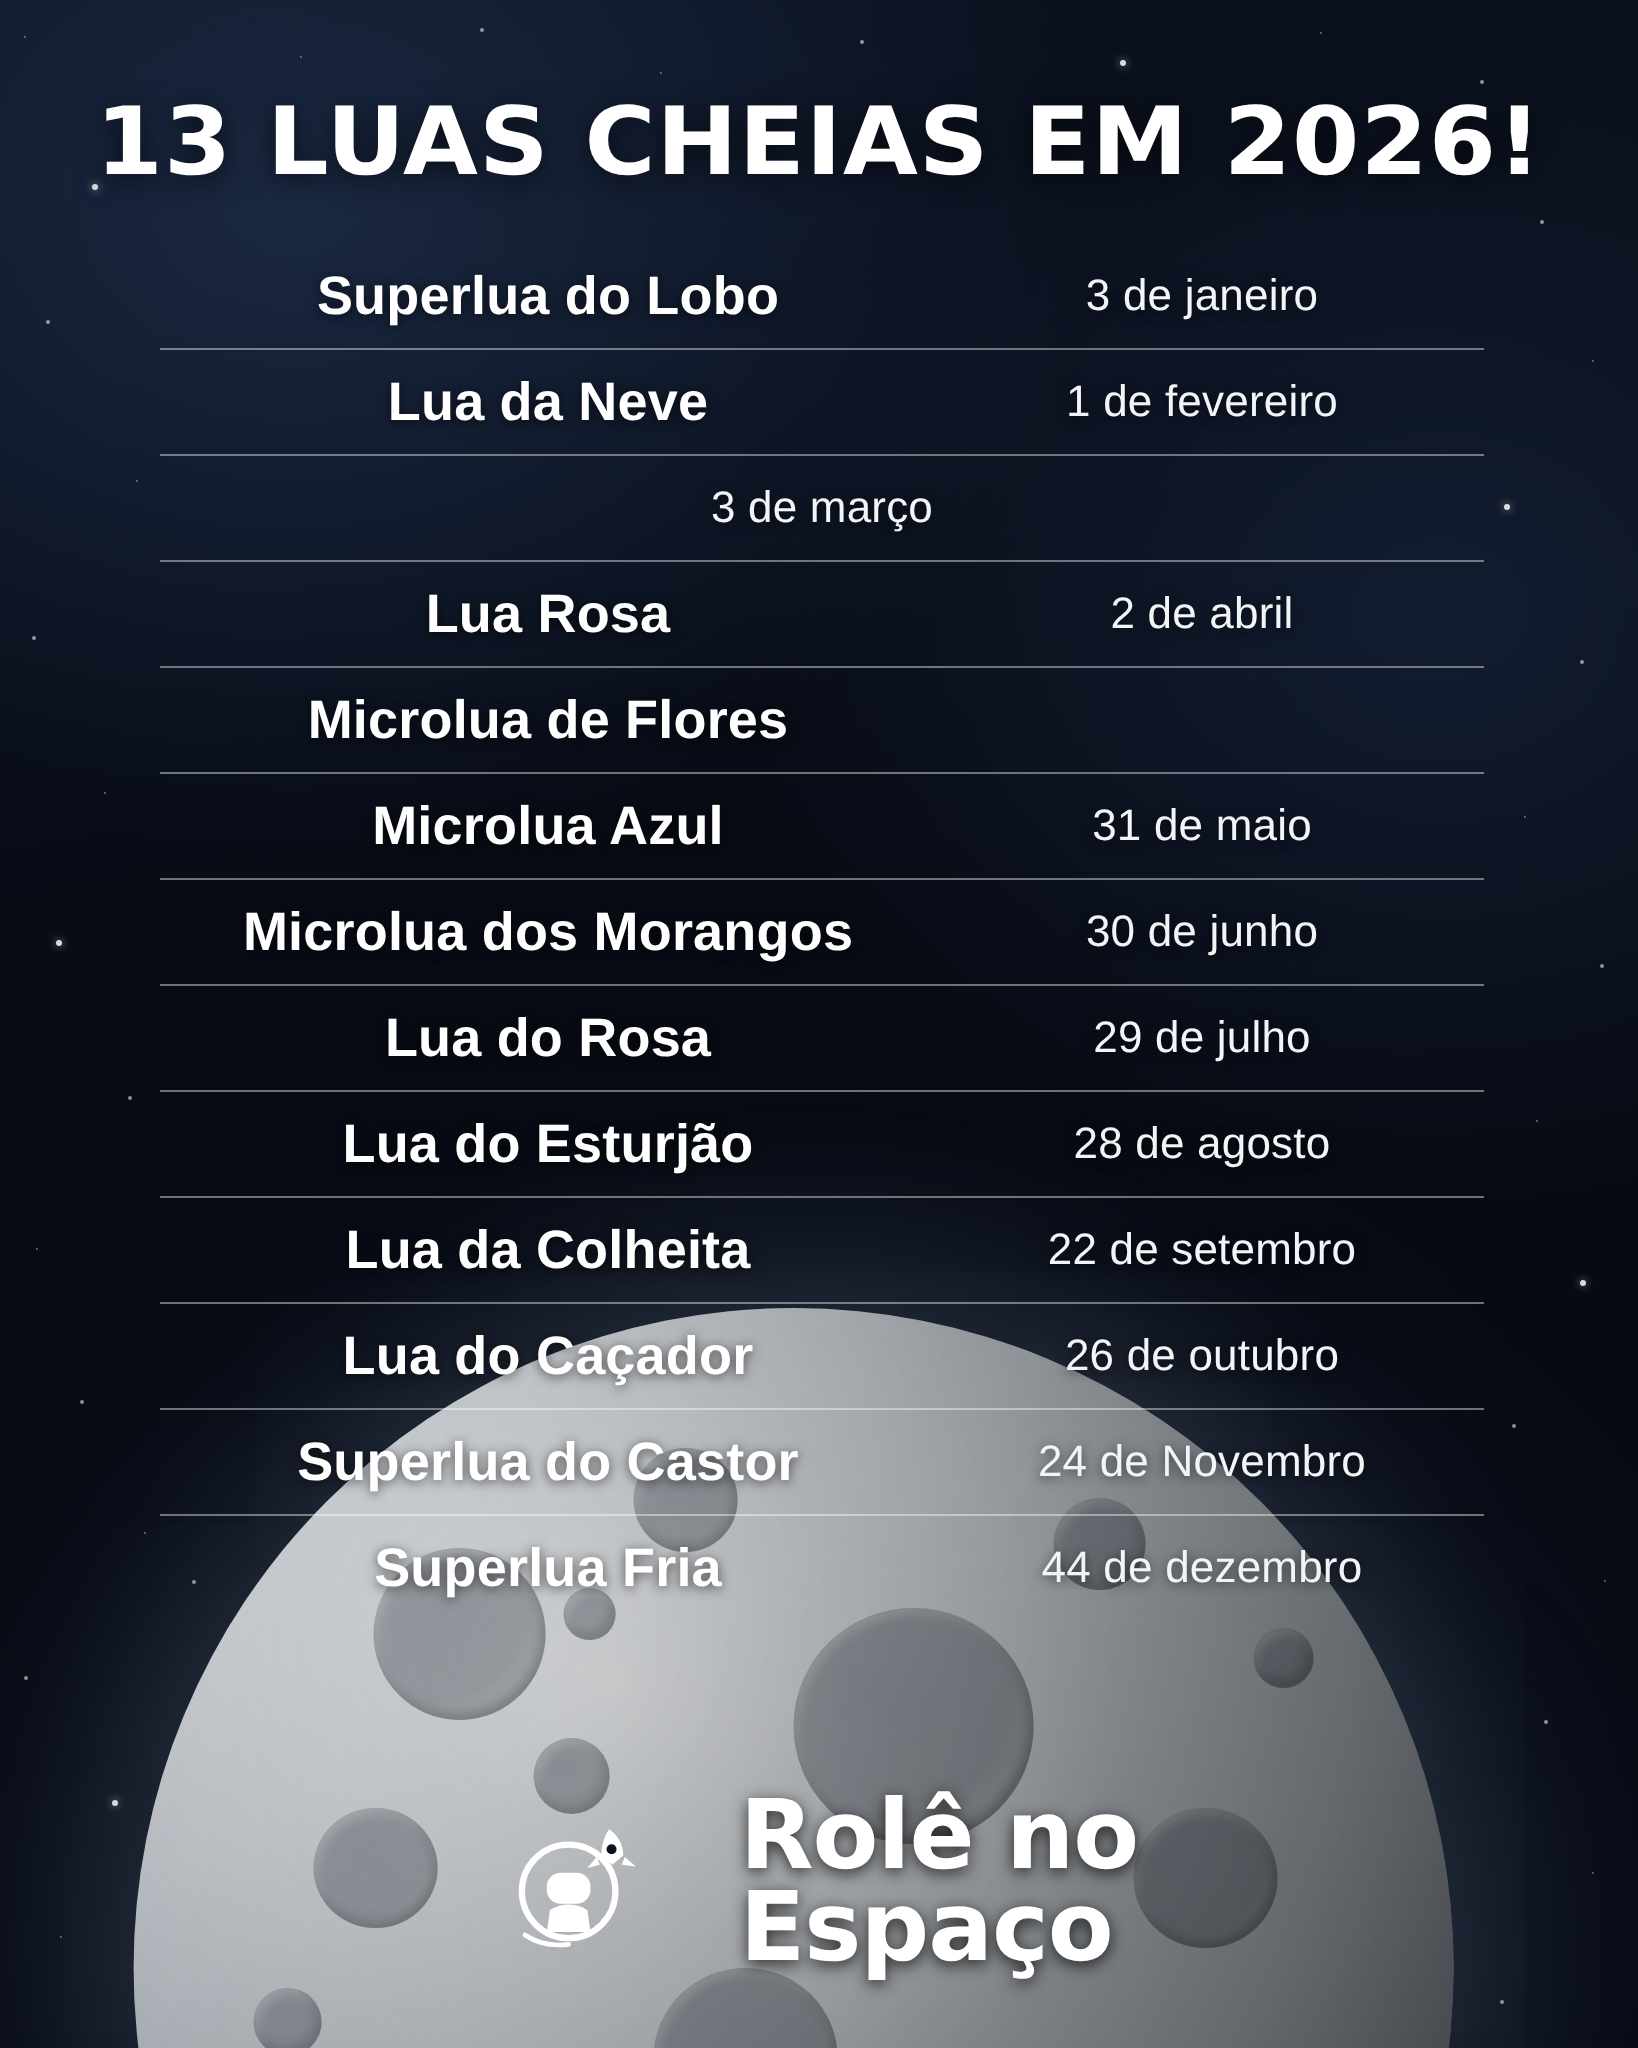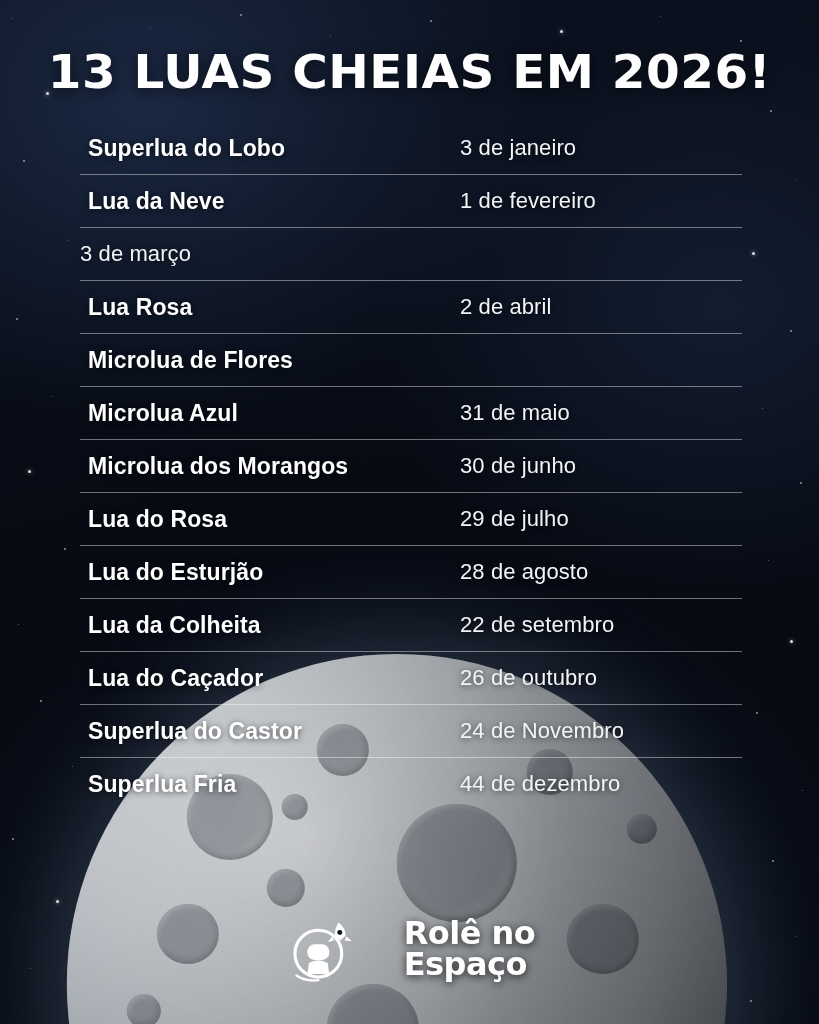--- a/index.html
+++ b/index.html
@@ -103,32 +103,34 @@
     display: flex;
     align-items: center;
     height: 52px;
     border-bottom: 1px solid rgba(255,255,255,0.42);
   }
   .row:last-child { border-bottom: none; }
   .moon-name {
     flex: 0 0 372px;
     color: #ffffff;
     font-weight: 700;
-    font-size: 23px;
+    font-size: 27px;
     padding-left: 8px;
     letter-spacing: 0.1px;
     text-shadow: 0 1px 6px rgba(0,0,0,0.6);
+    text-align: center;
   }
   .moon-date {
     flex: 1;
     color: #f2f4f7;
     font-weight: 400;
     font-size: 22px;
     letter-spacing: 0.1px;
     text-shadow: 0 1px 6px rgba(0,0,0,0.6);
+    text-align: center;
   }
 
   
   .brand {
     position: absolute;
     left: 0;
     right: 0;
     bottom: 36px;
     display: flex;
     align-items: center;
@@ -138,21 +140,21 @@
   .brand-mark {
     width: 78px;
     height: 78px;
     flex: 0 0 78px;
   }
   .brand-text {
     color: #ffffff;
     font-family: "DejaVu Sans", sans-serif;
     font-weight: 700;
     line-height: 0.97;
-    font-size: 32px;
+    font-size: 48px;
     letter-spacing: -0.5px;
     text-shadow: 0 2px 8px rgba(0,0,0,0.75);
     margin-left: 30px;
   }
   .brand-text span { display: block; }
 </style>
 </head>
 <body>
 
 <div class="poster">

